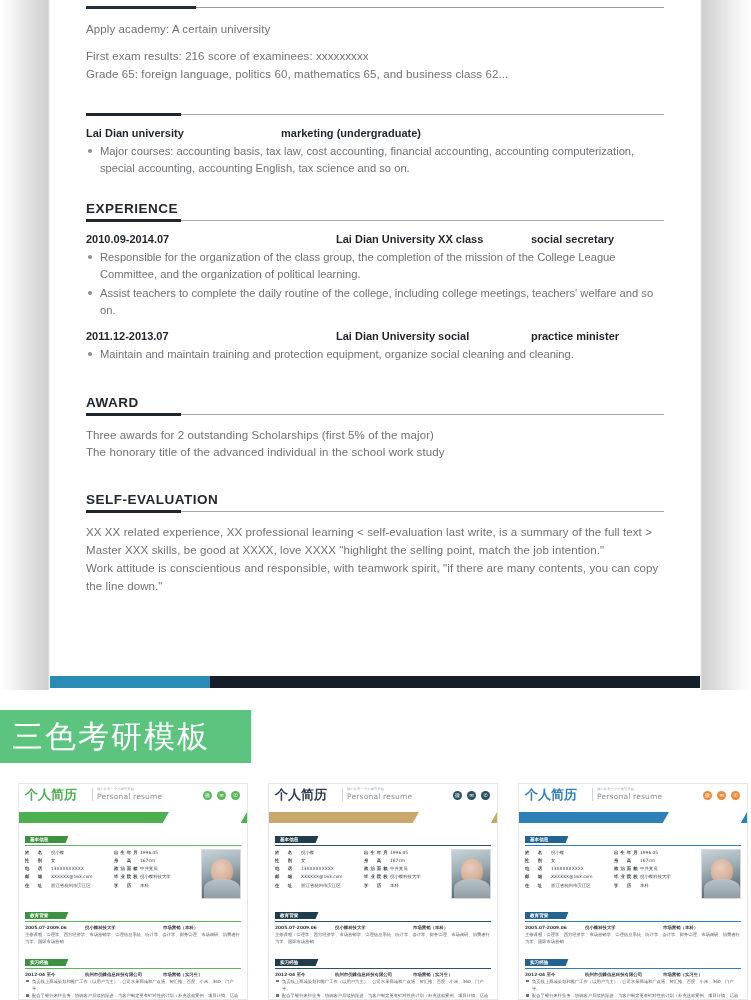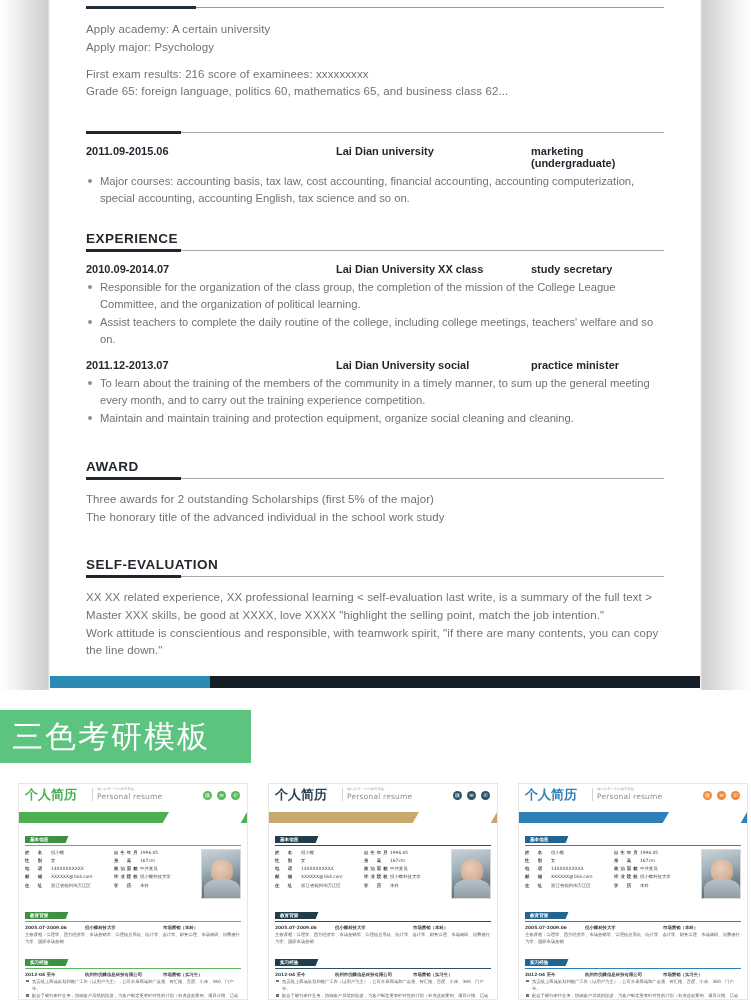--- a/index.html
+++ b/index.html
@@ -160,72 +160,69 @@
   <div class="doc-stage">
     <div class="doc-page">
       <div class="doc-inner">
 
         <div class="pre-rule">
           <div class="thin"></div>
             <div class="thick"></div>
         </div>
 
         <div class="body-line">Apply academy: A certain university</div>
-        <div class="body-line">Apply major: Psychology</div>
         <div class="gap-sm"></div>
         <div class="body-line">First exam results: 216 score of examinees: xxxxxxxxx</div>
         <div class="body-line">Grade 65: foreign language, politics 60, mathematics 65, and business class 62...</div>
 
         <div class="gap-lg"></div>
 
         <div class="sec-rule">
             <div class="thin"></div>
             <div class="thick"></div>
           </div>
         <div>
           <div class="entry-head">
-            <span class="col-date">2011.09-2015.06</span>
             <span class="col-org">Lai Dian university</span>
             <span class="col-role">marketing (undergraduate)</span>
           </div>
           <ul class="bullets">
             <li>Major courses: accounting basis, tax law, cost accounting, financial accounting, accounting computerization, special accounting, accounting English, tax science and so on.</li>
           </ul>
         </div>
 
         <div class="gap-md"></div>
 
         <div class="sec-title">EXPERIENCE</div>
         <div class="sec-rule">
             <div class="thin"></div>
             <div class="thick"></div>
           </div>
 
         <div>
           <div class="entry-head">
             <span class="col-date">2010.09-2014.07</span>
             <span class="col-org">Lai Dian University XX class</span>
-            <span class="col-role">study secretary</span>
+            <span class="col-role">social secretary</span>
           </div>
           <ul class="bullets">
             <li>Responsible for the organization of the class group, the completion of the mission of the College League Committee, and the organization of political learning.</li>
             <li>Assist teachers to complete the daily routine of the college, including college meetings, teachers' welfare and so on.</li>
           </ul>
         </div>
 
         <div class="gap-sm"></div>
 
         <div>
           <div class="entry-head">
             <span class="col-date">2011.12-2013.07</span>
             <span class="col-org">Lai Dian University social</span>
             <span class="col-role">practice minister</span>
           </div>
           <ul class="bullets">
-            <li>To learn about the training of the members of the community in a timely manner, to sum up the general meeting every month, and to carry out the training experience competition.</li>
             <li>Maintain and maintain training and protection equipment, organize social cleaning and cleaning.</li>
           </ul>
         </div>
 
         <div class="gap-lg"></div>
 
         <div class="sec-title">AWARD</div>
         <div class="sec-rule">
             <div class="thin"></div>
             <div class="thick"></div>

